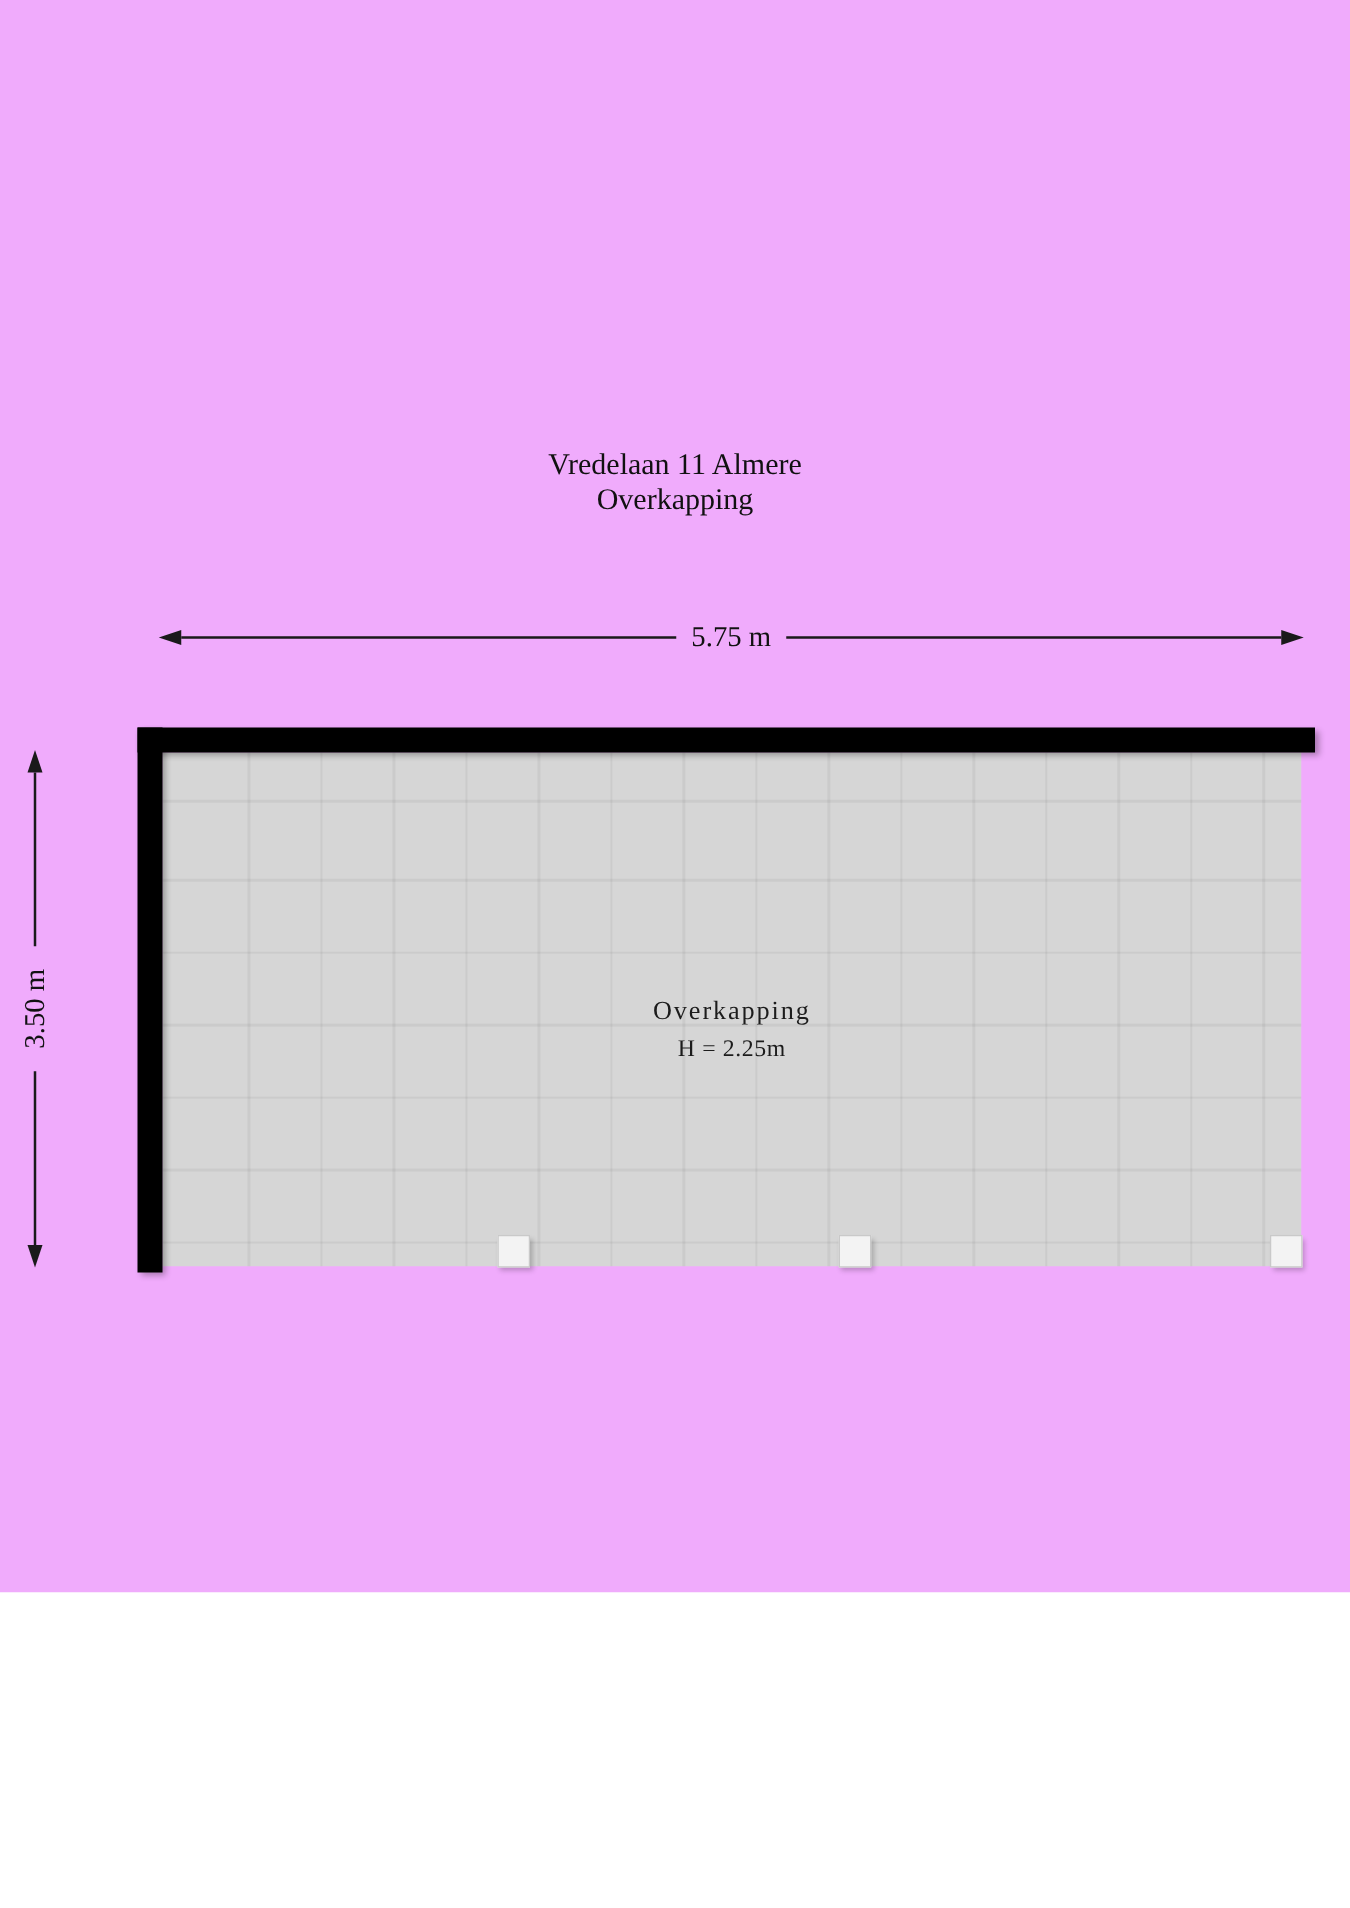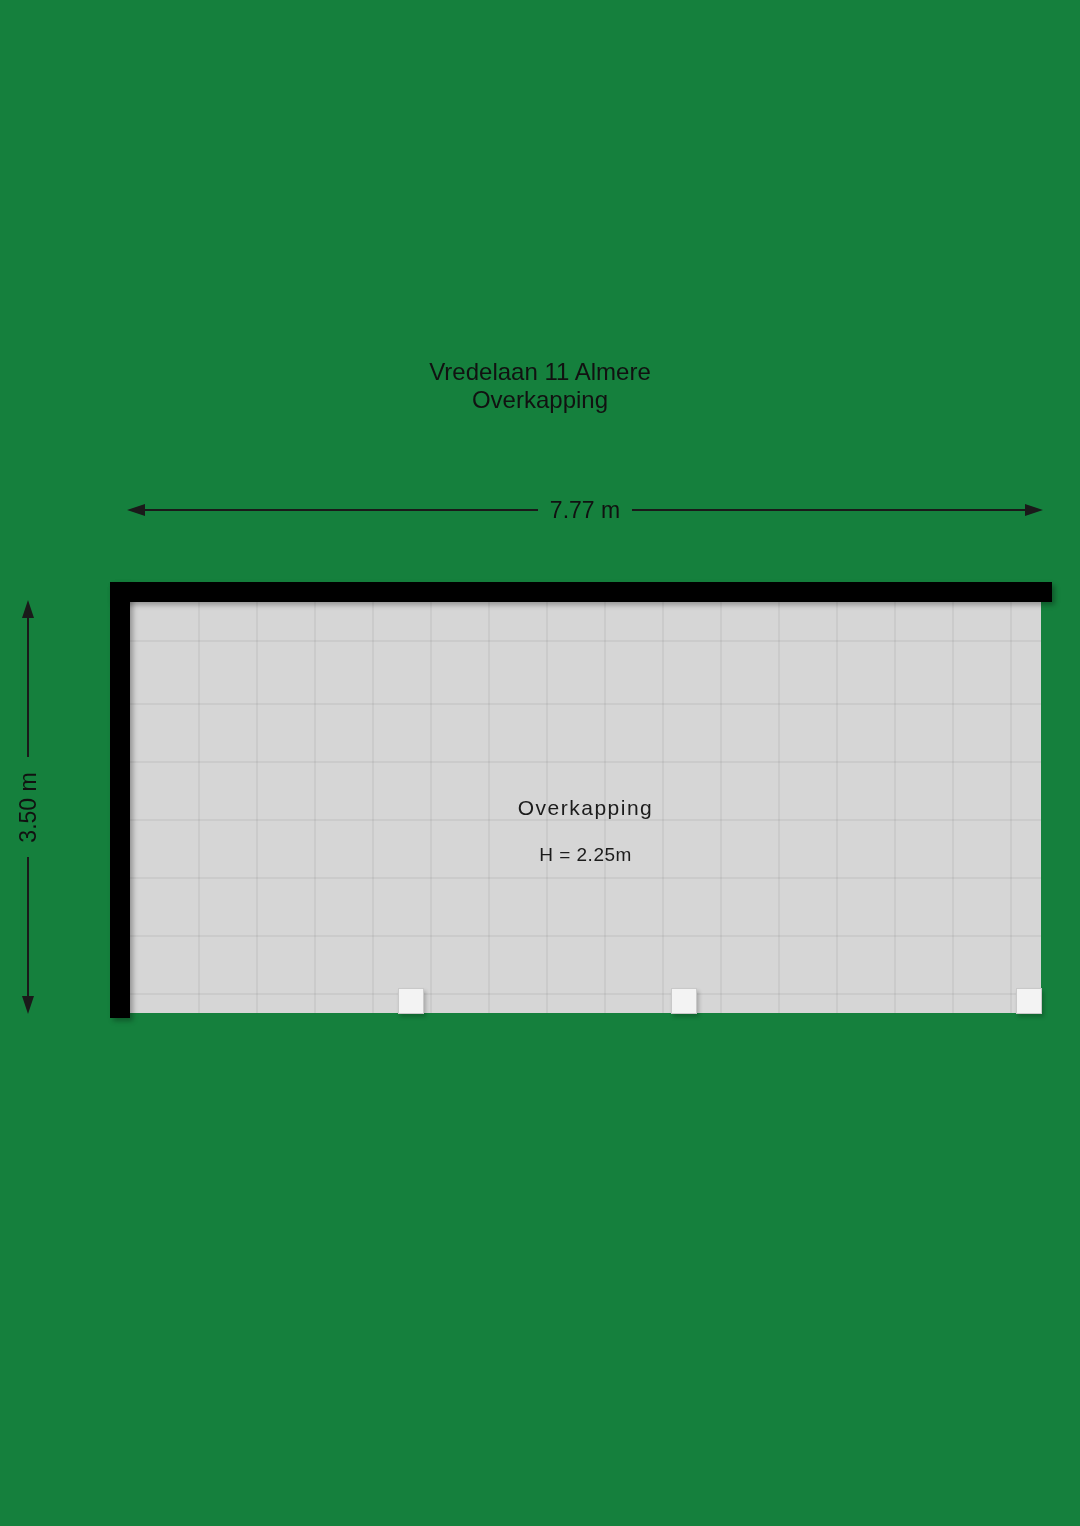--- a/index.html
+++ b/index.html
@@ -3,23 +3,23 @@
 <meta charset="utf-8">
 <style>
   html, body {
     margin: 0;
     padding: 0;
     background: #ffffff;
   }
   .page {
     position: relative;
     width: 1080px;
-    height: 1526px;
-    background: #15803d;
-    font-family: Liberation Sans, sans-serif;
+    height: 1274px;
+    background: #f0abfc;
+    font-family: Liberation Serif, serif;
     color: var(--text, #111111);
     overflow: hidden;
   }
 
   
   .title-block {
     position: absolute;
     top: 358px;
     left: 0;
     width: 1080px;
@@ -120,21 +120,21 @@
     text-align: center;
     z-index: 2;
     color: #1c1c1c;
   }
   .room-name {
     font-size: 21px;
     letter-spacing: 1.5px;
     line-height: 24px;
   }
   .room-height {
-    margin-top: 24px;
+    margin-top: 9px;
     font-size: 19px;
     letter-spacing: 0.5px;
     line-height: 21px;
   }
 
   .post {
     position: absolute;
     width: 26px;
     height: 26px;
     box-sizing: border-box;
@@ -170,21 +170,21 @@
 <div class="page">
 
   <div class="title-block">
     <div>Vredelaan 11 Almere</div>
     <div>Overkapping</div>
   </div>
 
   <div class="dim-h">
     <span class="arrowhead arrow-left"></span>
     <span class="dim-line"></span>
-    <span class="dim-label">7.77 m</span>
+    <span class="dim-label">5.75 m</span>
     <span class="dim-line"></span>
     <span class="arrowhead arrow-right"></span>
   </div>
 
   <div class="dim-v">
     <span class="arrowhead arrow-up"></span>
     <span class="dim-line"></span>
     <span class="dim-label-wrap">
       <span class="dim-label">3.50 m</span>
     </span>

